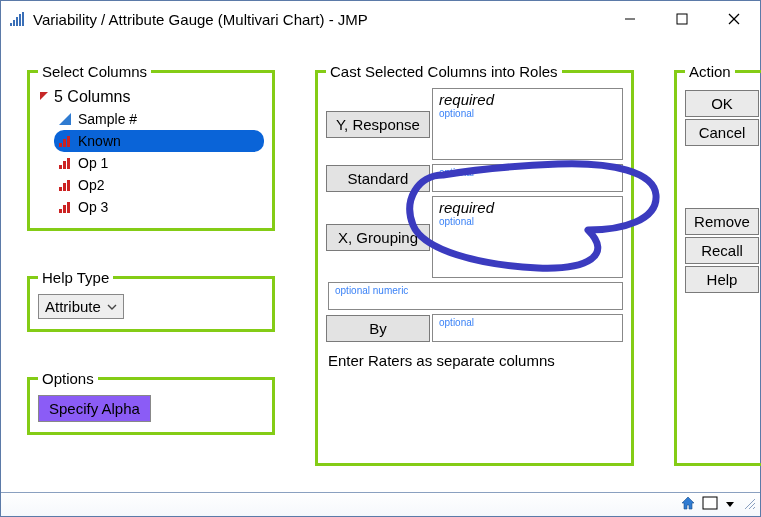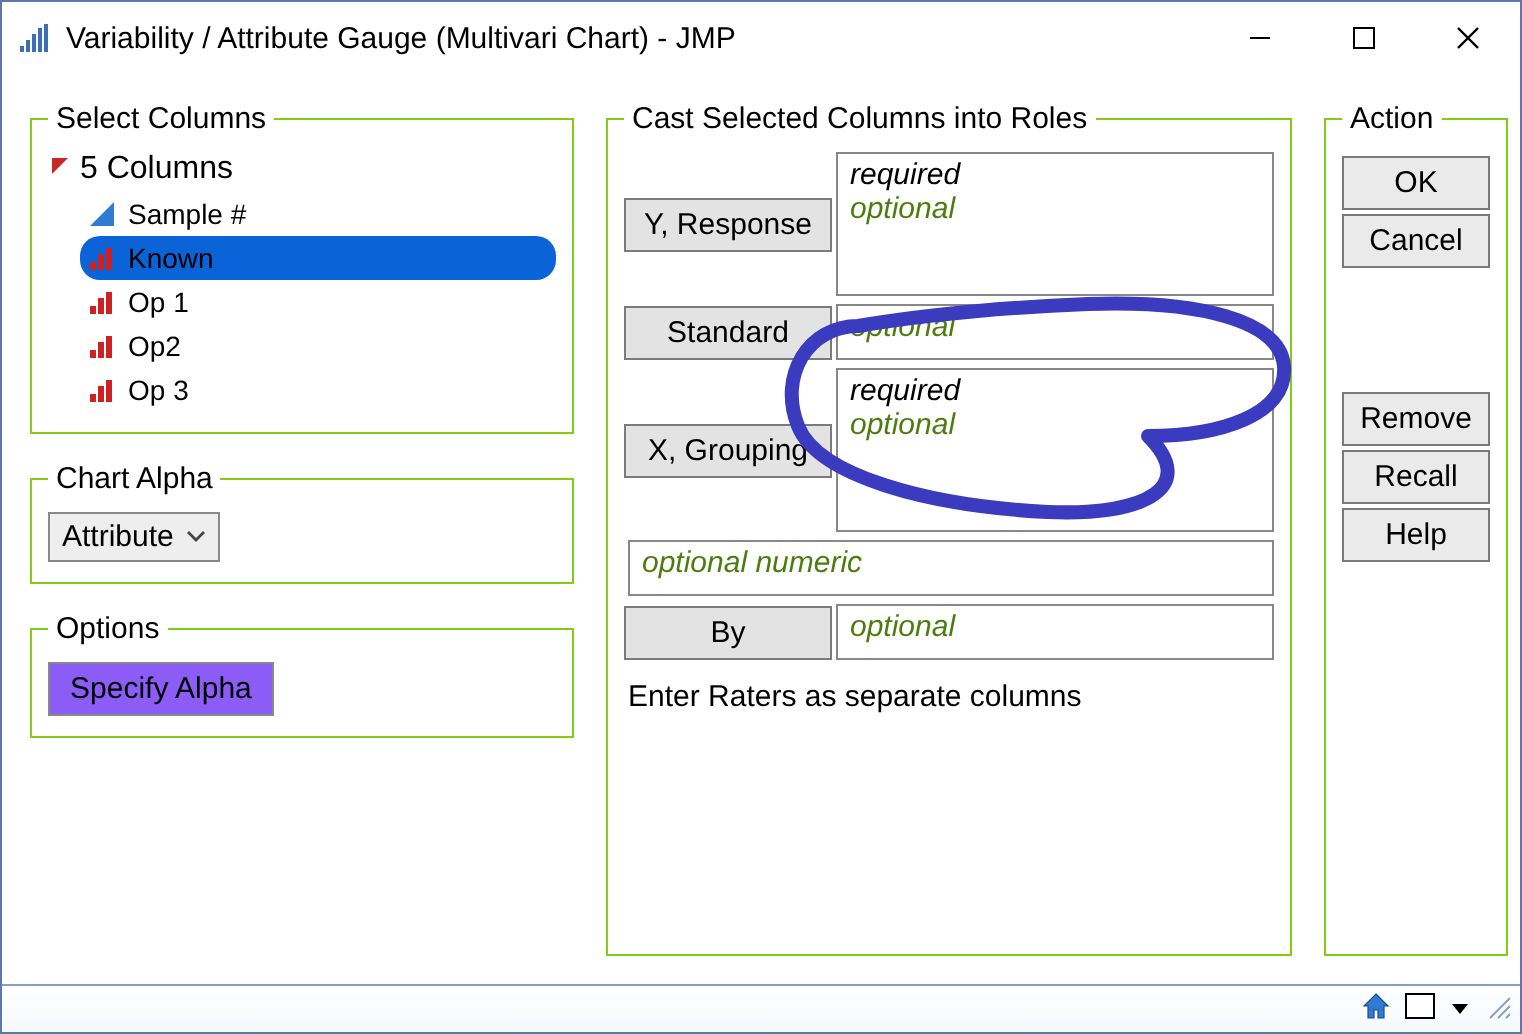--- a/index.html
+++ b/index.html
@@ -41,22 +41,22 @@
     display: flex;
     padding: 10px;
     gap: 8px;
     height: 455px;
   }
   .col-left { width: 280px; display:flex; flex-direction:column; gap:6px; }
   .col-mid { flex: 1; display:flex; flex-direction:column; }
   .col-right { width: 92px; display:flex; flex-direction:column; }
 
   fieldset {
-    border: 1px solid #84cc16;
-    margin: 4px;
+    border: 3px solid #84cc16;
+    margin: 16px;
     padding: 8px 8px 10px 8px;
     position: relative;
   }
   legend {
     padding: 0 4px;
     font-size: 15px;
   }
   .col-list-header {
     display:flex; align-items:flex-end;
     font-size: 16px;
@@ -109,21 +109,21 @@
     flex:1;
     border:1px solid #888;
     min-height:28px;
     padding:2px 6px;
     margin-left:2px;
     background:#fff;
   }
   .role-box.tall { min-height:72px; }
   .role-box.tall2 { min-height:82px; }
   .req { font-style:italic; color:#000000; font-size:15px; }
-  .opt { font-style:italic; color:#4d7c0f; font-size:15px; }
+  .opt { color:#3b82f6; font-size:10px; }
   .hint { font-size:15px; padding:6px 0 0 2px; }
 
   .action-btn {
     width: 74px;
     margin: 2px auto;
     padding: 4px 0;
     text-align:center;
     background:#eaeaea;
     border:1px solid #7a7a7a;
     font-size:15px;
@@ -240,21 +240,21 @@
                   <rect x="5" y="5" width="3" height="8" fill="#cc2222"></rect>
                   <rect x="9" y="2" width="3" height="11" fill="#cc2222"></rect>
                 </svg>
               </span>
               <span>Op 3</span>
             </div>
           </div>
       </fieldset>
 
       <fieldset>
-        <legend>Chart Alpha</legend>
+        <legend>Help Type</legend>
         <div class="chart-type-select">
           <span>Attribute</span>
           <span>
             <svg width="10" height="10">
                 <polyline points="1,3 5,7 9,3" fill="none" stroke="#444" stroke-width="1.4"></polyline>
               </svg>
           </span>
         </div>
       </fieldset>
 

